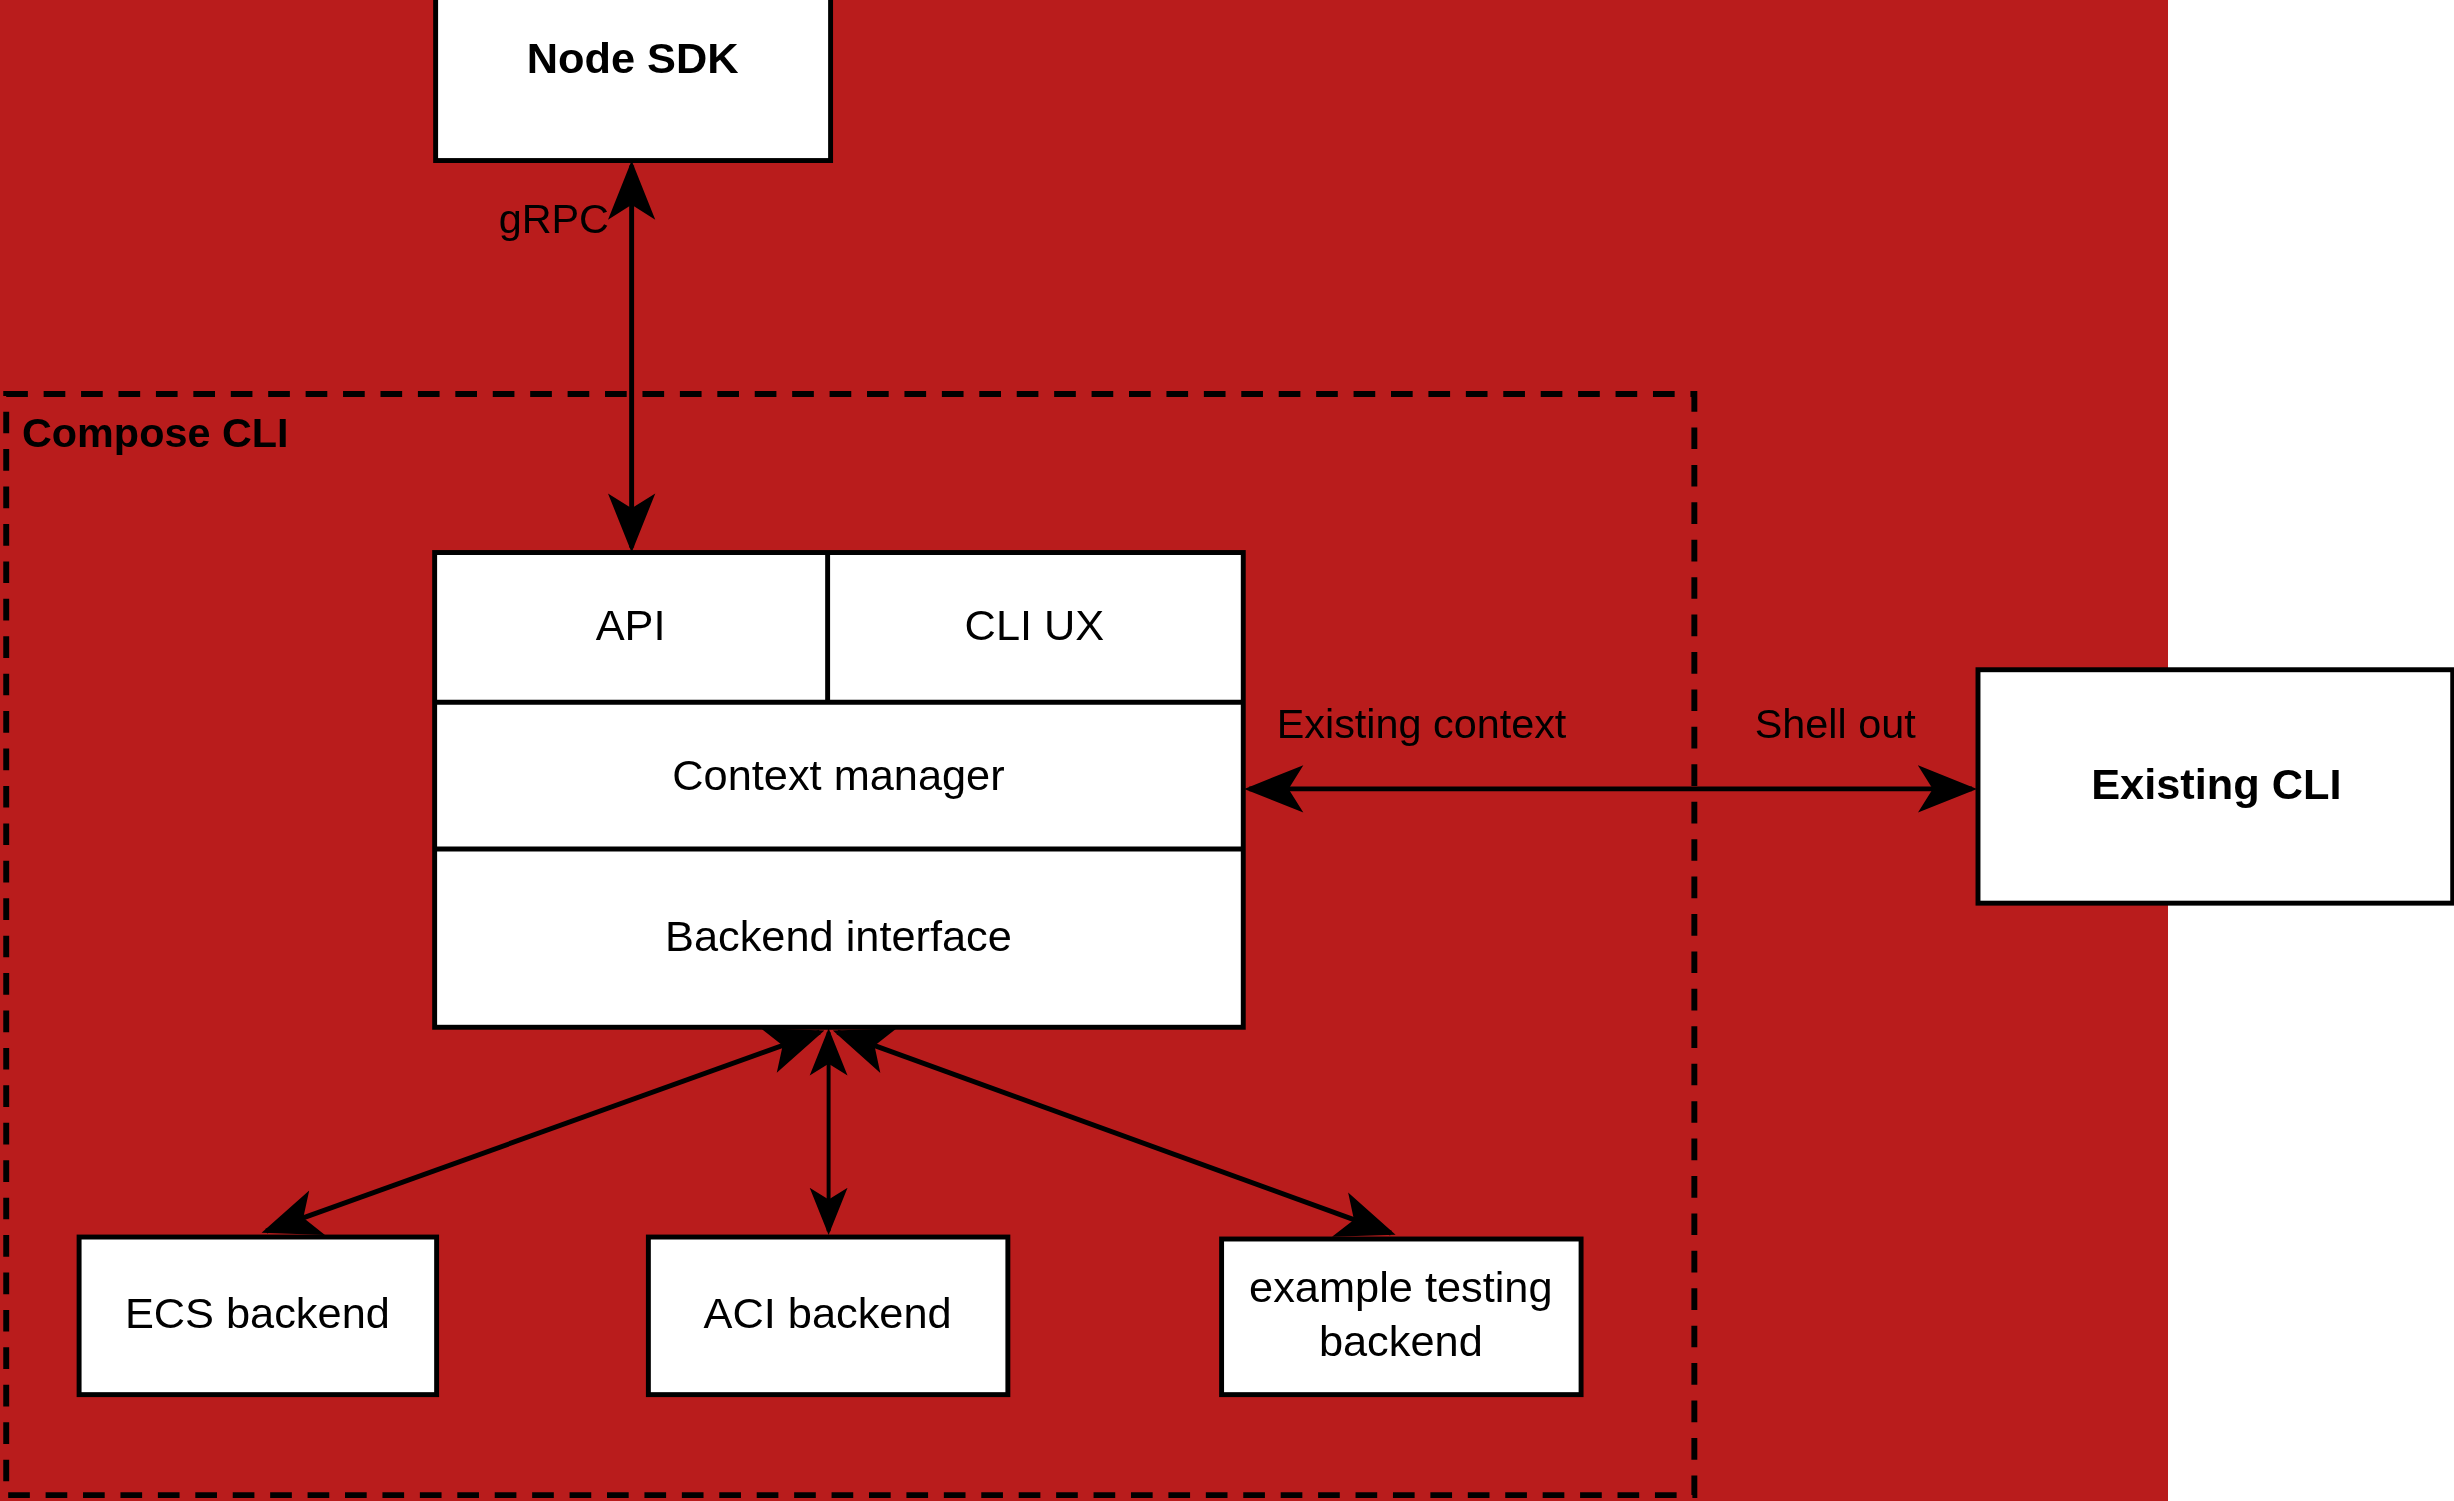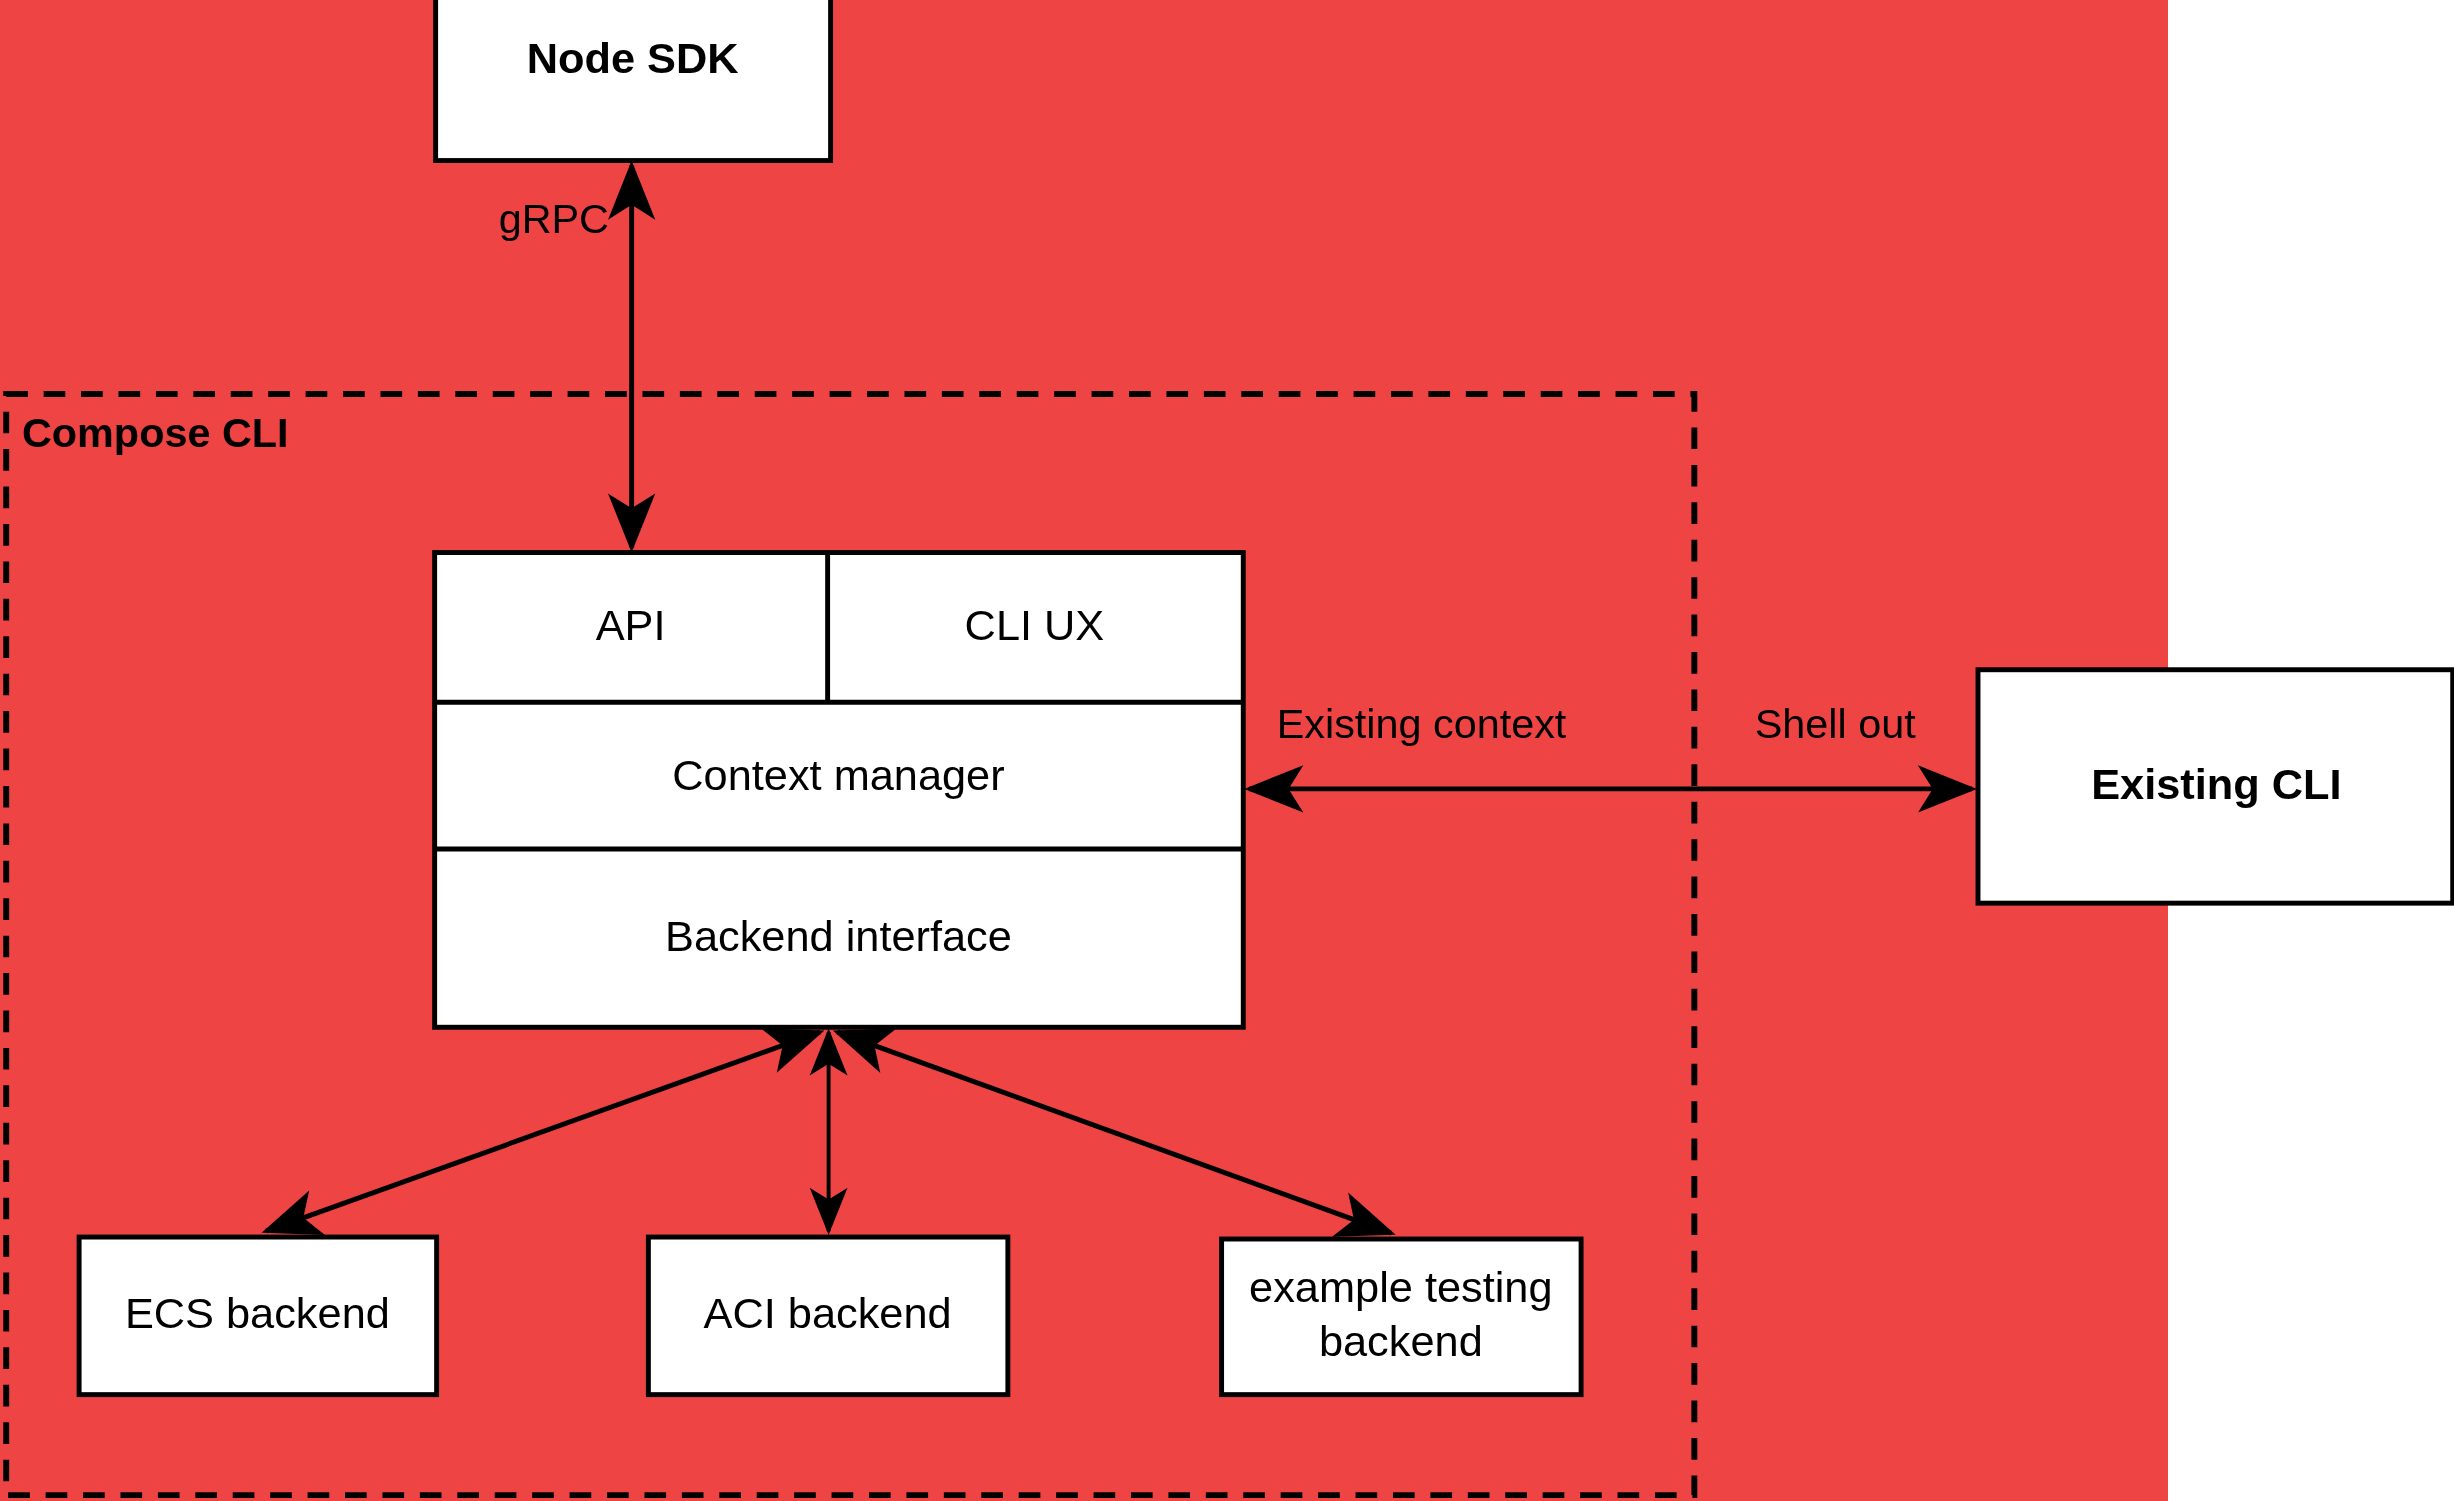--- a/index.html
+++ b/index.html
@@ -10,21 +10,21 @@
   body {
     width: 2455px;
     height: 1501px;
     overflow: hidden;
     font-family: "Liberation Sans", sans-serif;
   }
   #diagram-root {
     position: relative;
     width: 2168px;
     height: 1501px;
-    background: #ef4444;
+    background: #b91c1c;
   }
   svg.diagram-canvas {
     position: absolute;
     top: 0;
     left: 0;
     width: 2455px;
     height: 1501px;
     display: block;
   }
   .node-box {

